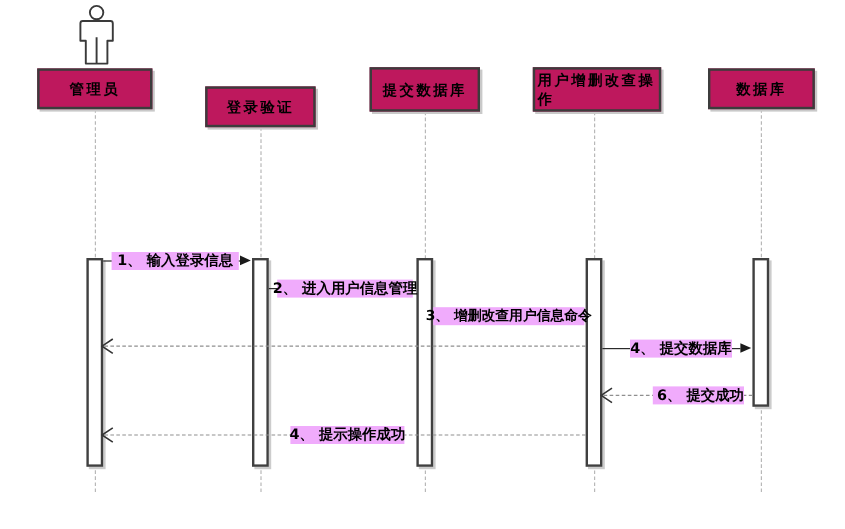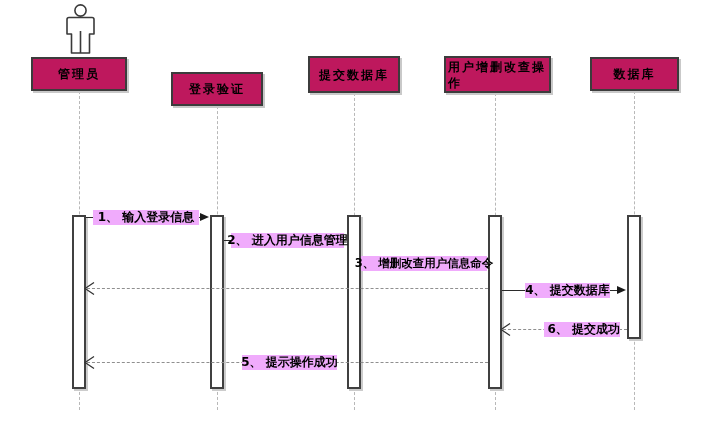--- a/index.html
+++ b/index.html
@@ -154,16 +154,16 @@
   </svg>
   <div class="mlabel ml6">
     <span>6、 提交成功</span>
   </div>
 
   <div class="mdash mln7"></div>
   <svg class="chev chev7" width="11" height="15" viewBox="0 0 11 15">
     <polyline points="10,1.5 1,7.5 10,13.5" fill="none" stroke="#333333" stroke-width="1.3"></polyline>
   </svg>
   <div class="mlabel ml7">
-    <span>5、 提示操作成功</span>
+    <span>4、 提示操作成功</span>
   </div>
 
 </div>
 
 </body></html>

